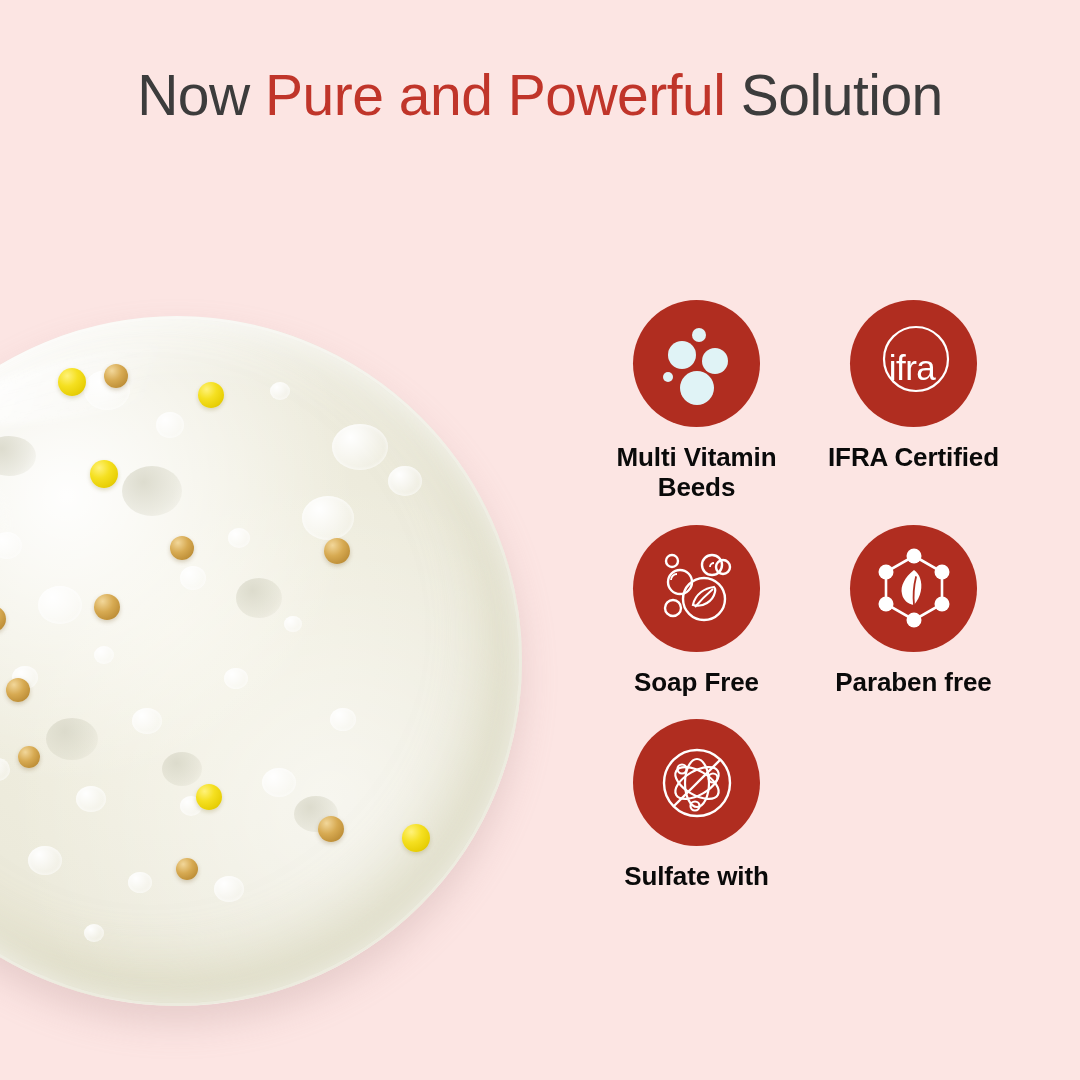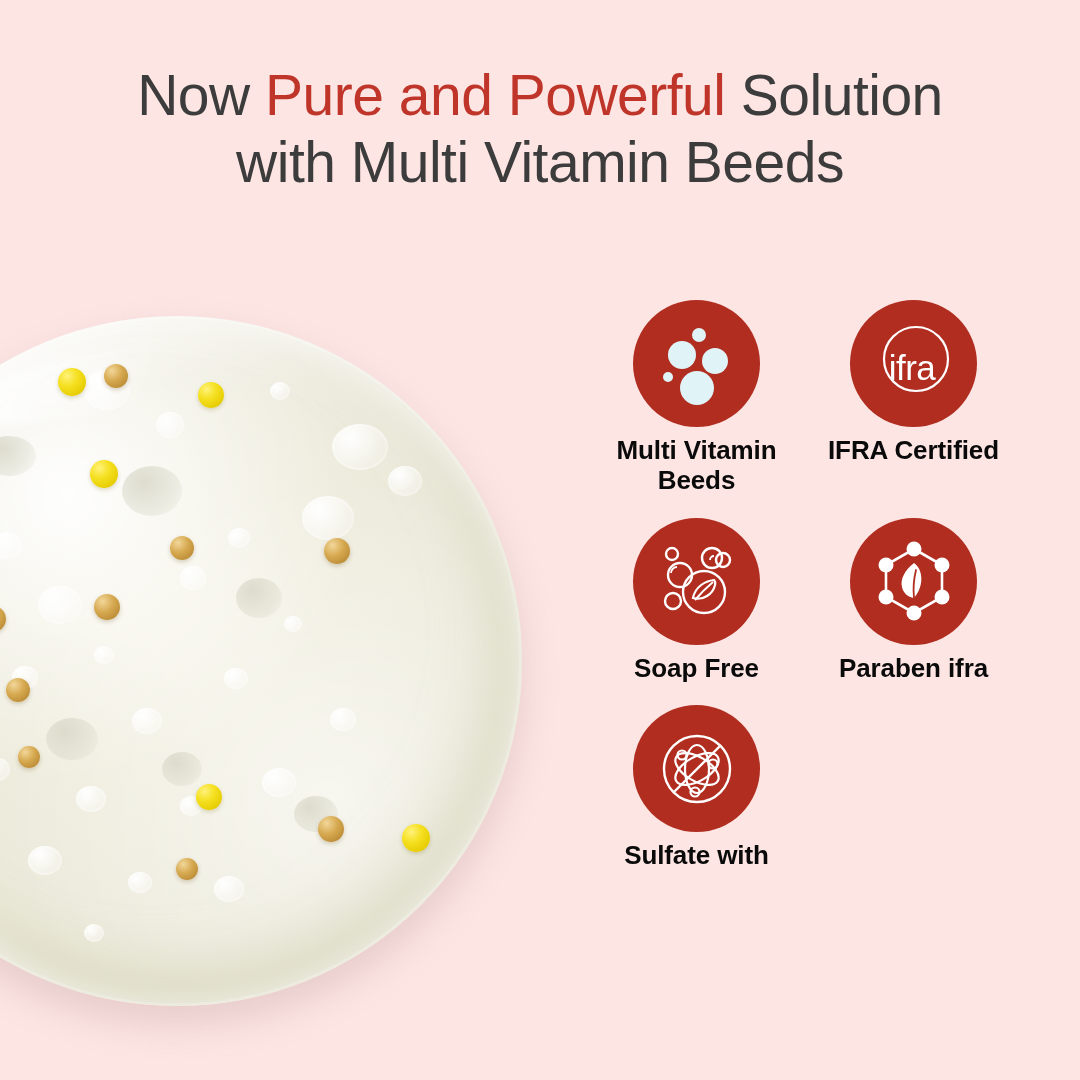--- a/index.html
+++ b/index.html
@@ -97,36 +97,35 @@
   .badge-circle {
     width:127px; height:127px;
     border-radius:50%;
     background:#b02d20;
     display:flex;
     align-items:center;
     justify-content:center;
     flex:0 0 auto;
   }
   .badge-label {
-    margin-top:8px;
+    margin-top:15px;
     font-size:26px;
     font-weight:700;
     line-height:1.17;
     color:#0a0a0a;
     text-align:center;
     letter-spacing:-0.1px;
   }
   .badge-circle svg { display:block; }
 </style>
 </head>
 <body>
 
 <h1 class="headline">
   <span><span>Now </span><span class="accent">Pure and Powerful</span><span> Solution</span></span><br>
-  <span>with Multi Vitamin Beeds</span>
 </h1>
 
 <div class="blob-stage">
   <div class="blob"></div>
   <div class="blob-rim"></div>
 
   <div class="sheen" style="left:112px; top:38px; width:300px; height:58px; transform:rotate(-12deg);"></div>
   <div class="sheen" style="left:56px; top:150px; width:120px; height:200px; opacity:.45; transform:rotate(16deg);"></div>
 
   <div class="bub" style="left:252px; top:54px; width:46px; height:40px;"></div>
@@ -232,21 +231,21 @@
           <circle cx="69" cy="25" r="7.5"></circle>
           <circle cx="69" cy="57" r="7.5"></circle>
           <circle cx="41" cy="73" r="7.5"></circle>
           <circle cx="13" cy="57" r="7.5"></circle>
           <circle cx="13" cy="25" r="7.5"></circle>
         </g>
         <path d="M41 23c-9 7-14 16-12 24 1 6 6 10 12 11 7-8 9-19 6-27-1-3-3-6-6-8z" fill="#ffffff"></path>
         <path d="M41 58c-1-10 0-20 2-28" stroke="#b02d20" stroke-width="1.8" fill="none" stroke-linecap="round"></path>
       </svg>
     </div>
-    <div class="badge-label">Paraben ifra</div>
+    <div class="badge-label">Paraben free</div>
   </div>
 
   <div class="badge-cell">
     <div class="badge-circle">
       <svg width="84" height="84" viewBox="0 0 84 84" fill="none" stroke="#ffffff" stroke-width="2.4">
         <circle cx="42" cy="42" r="33"></circle>
         <line x1="19" y1="65" x2="65" y2="19"></line>
         <g stroke-width="2.2">
           <ellipse cx="42" cy="42" rx="12" ry="24"></ellipse>
           <ellipse cx="42" cy="42" rx="12" ry="24" transform="rotate(60 42 42)"></ellipse>

